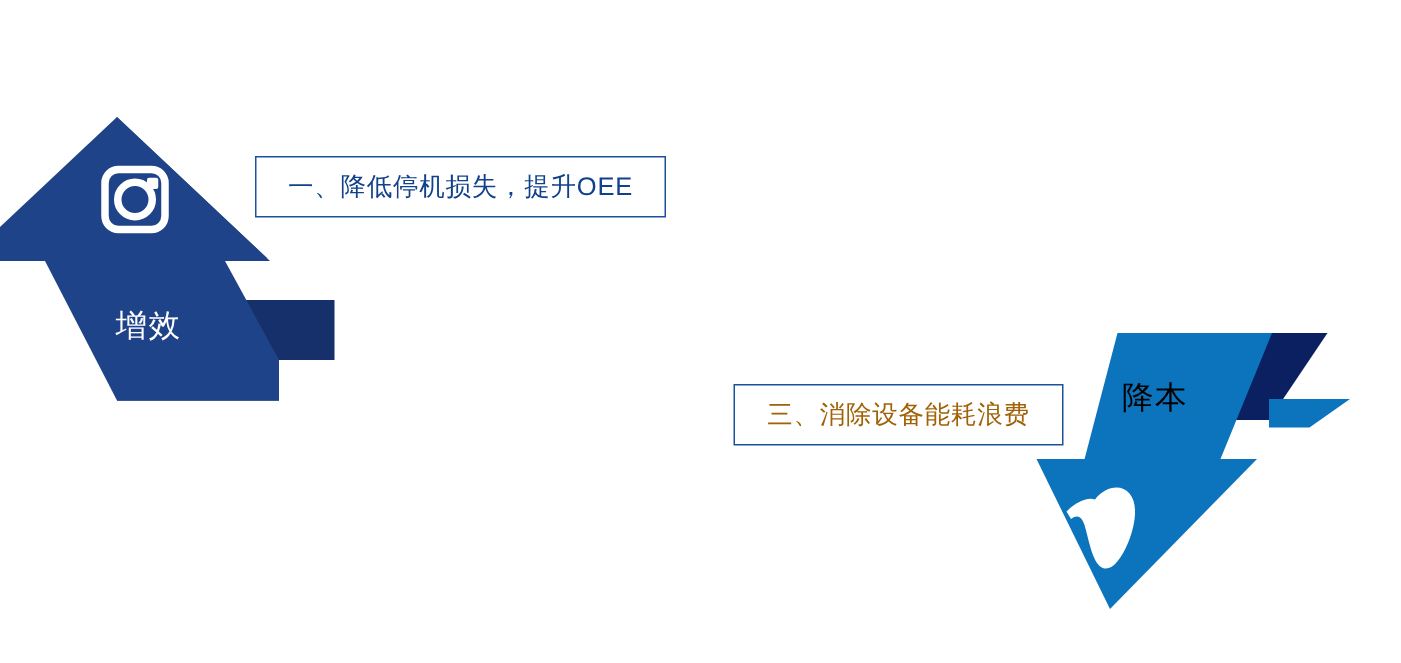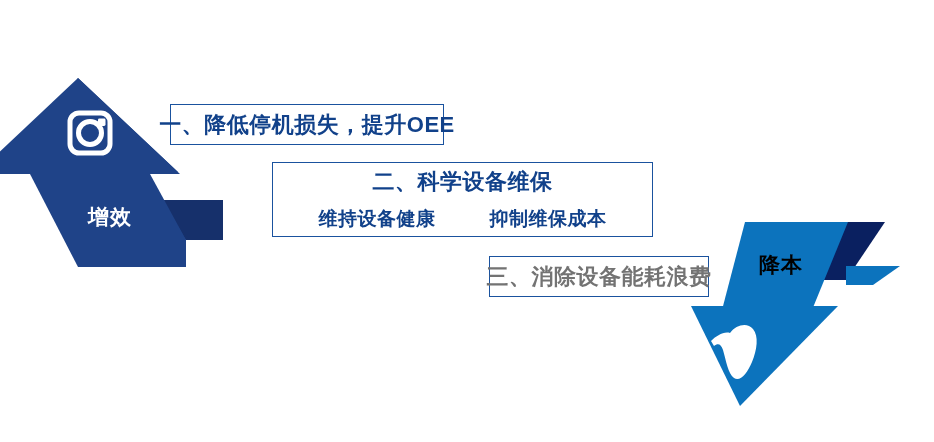--- a/index.html
+++ b/index.html
@@ -25,26 +25,25 @@
     left: 0;
     top: 0;
     width: 934px;
     height: 442px;
   }
 
   
   .arrow-label {
     position: absolute;
     color: #ffffff;
-    font-weight: bold;
+    font-weight: normal;
     font-size: 21px;
     letter-spacing: 1px;
     white-space: nowrap;
     user-select: none;
-    margin-left: 11px;
   }
   #label-up {
     left: 77px;
     top: 203px;
   }
   #label-down {
     left: 748px;
     top: 251px;
   }
 
@@ -54,22 +53,22 @@
     box-sizing: border-box;
     background: #ffffff;
     border: 1.5px solid #1a529e;
     display: flex;
     flex-direction: column;
     align-items: center;
     justify-content: center;
   }
   .callout .title {
     color: #11418a;
-    font-weight: bold;
-    font-size: 22px;
+    font-weight: normal;
+    font-size: 17px;
     white-space: nowrap;
     letter-spacing: 0.5px;
   }
   .callout .subrow {
     display: flex;
     flex-direction: row;
     justify-content: center;
     align-items: center;
     white-space: nowrap;
     margin-top: 9px;
@@ -152,26 +151,18 @@
   </svg>
 
   <div class="arrow-label" id="label-up" style="color: rgb(255, 255, 255);">增效</div>
 
   <div class="arrow-label" id="label-down" style="color: #000000;">降本</div>
 
   <div class="callout" id="box-1" style="border-color: rgb(26, 82, 158);">
     <div class="title" style="color: rgb(17, 65, 138);">一、降低停机损失，提升OEE</div>
   </div>
 
-  <div class="callout" id="box-2" style="border-color: rgb(26, 82, 158);">
-    <div class="title" style="color: rgb(17, 65, 138);">二、科学设备维保</div>
-    <div class="subrow">
-      <span class="sub" style="color: rgb(17, 65, 138);">维持设备健康</span>
-      <span class="gap"></span>
-      <span class="sub" style="color: rgb(17, 65, 138);">抑制维保成本</span>
-    </div>
-  </div>
 
   <div class="callout" id="box-3" style="border-color: rgb(26, 82, 158);">
-    <div class="title" style="color: #737373;">三、消除设备能耗浪费</div>
+    <div class="title" style="color: #a16207;">三、消除设备能耗浪费</div>
   </div>
 
 </div>
 
 </body></html>

